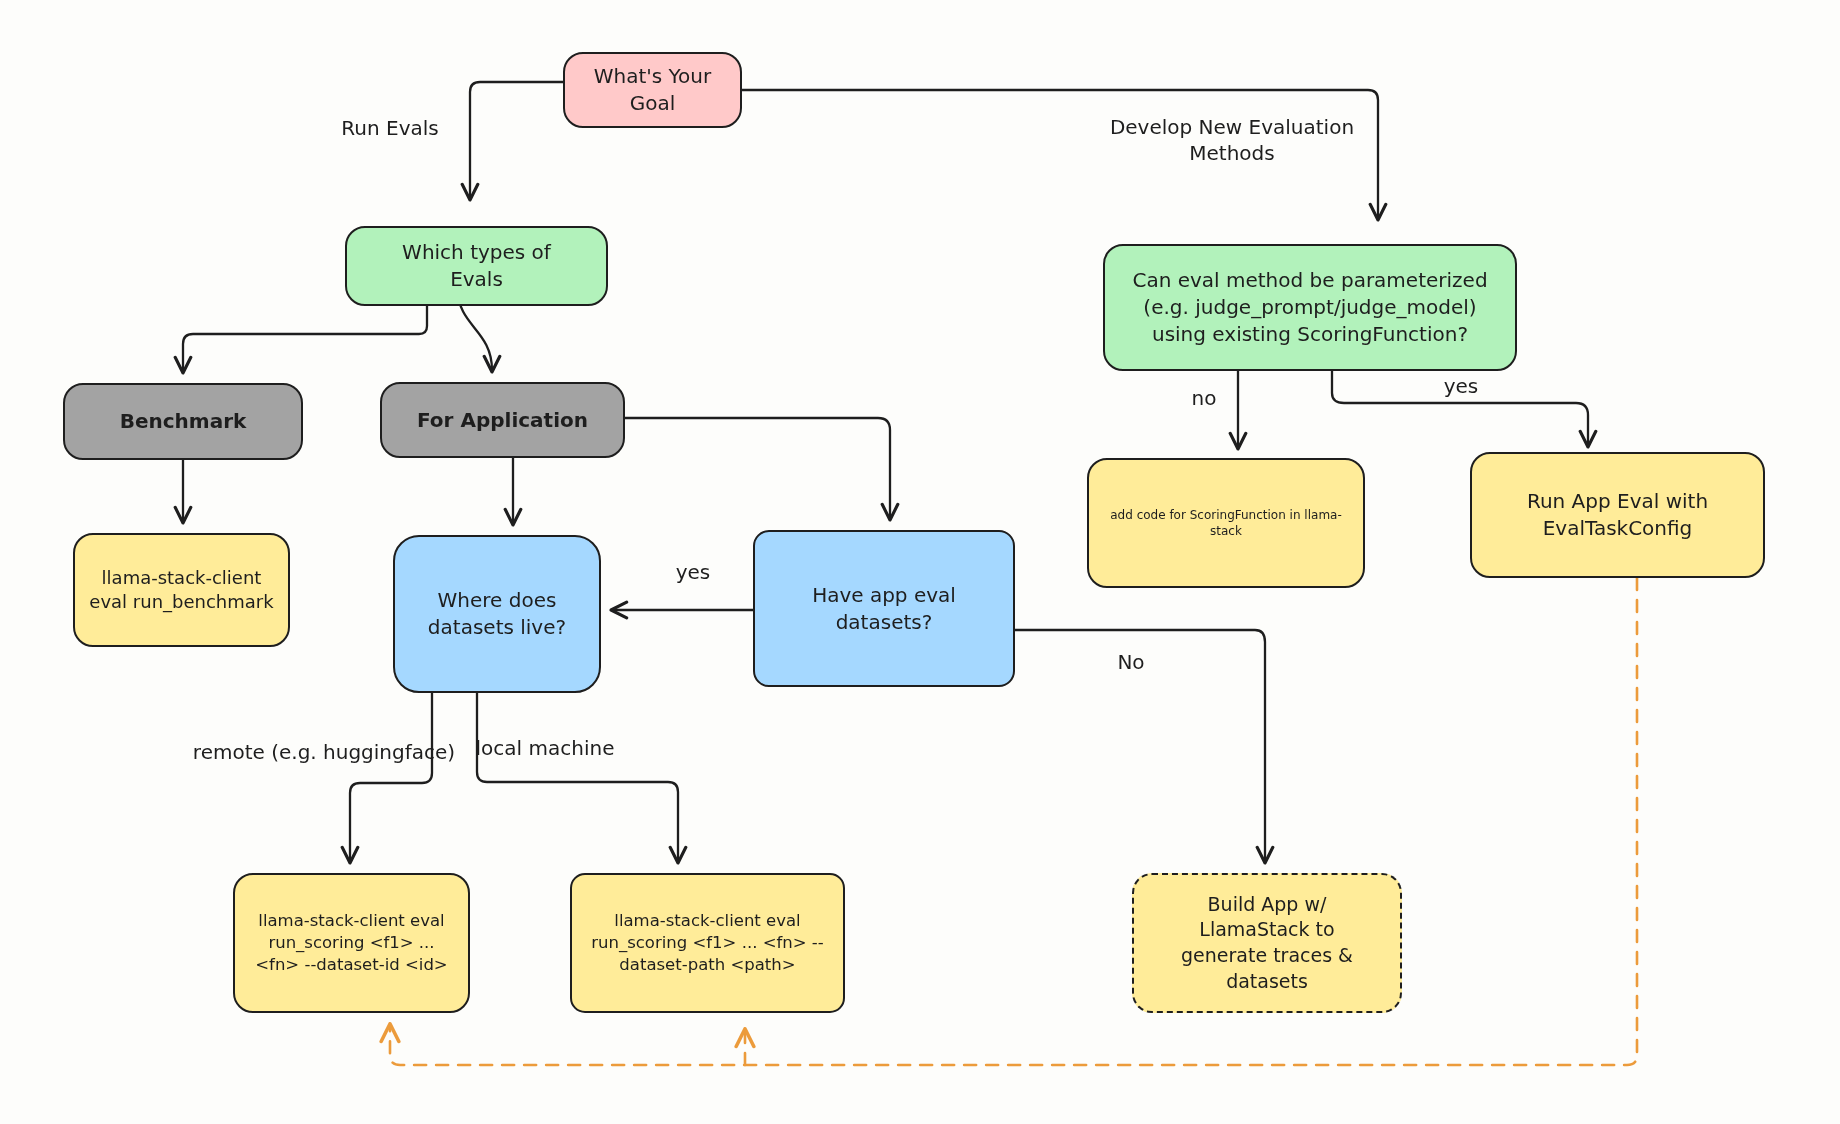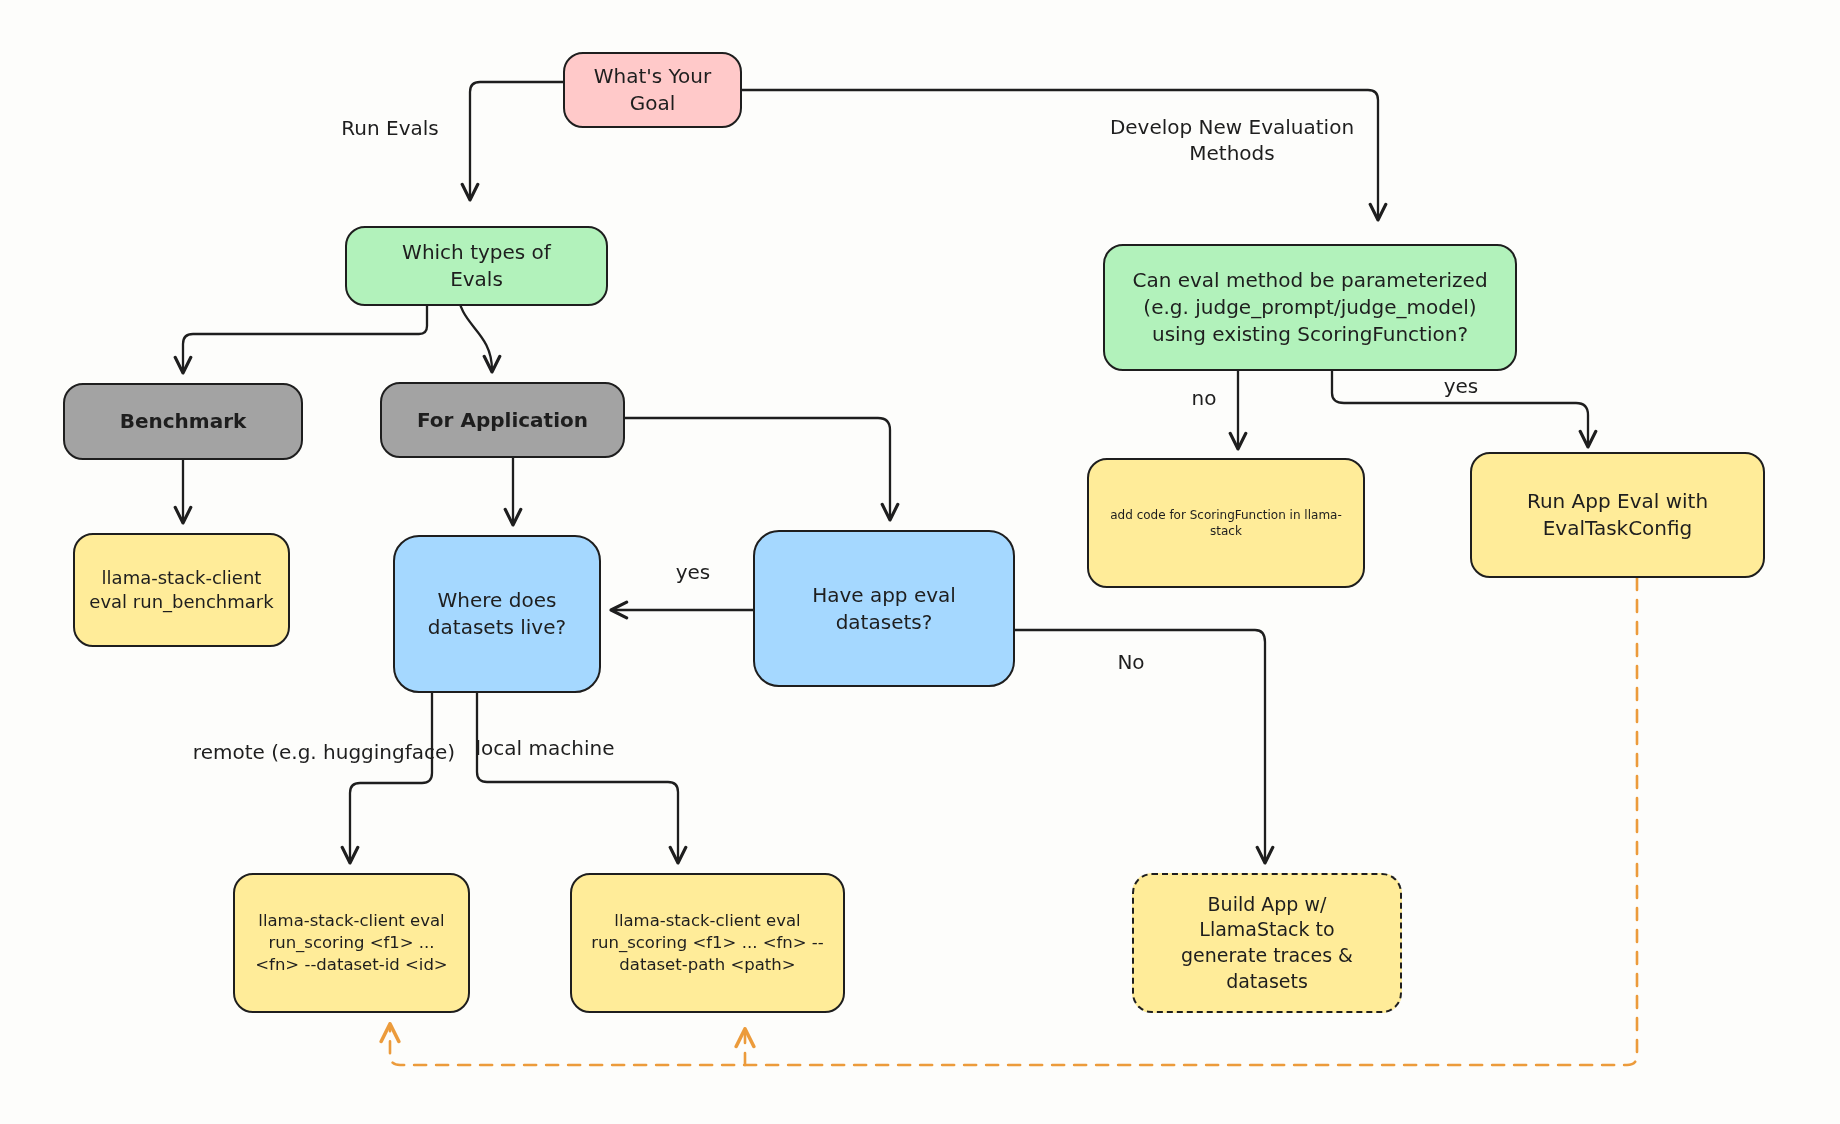--- a/index.html
+++ b/index.html
@@ -78,31 +78,31 @@
   <div class="node green" style="left:345px;top:210px;width:263px;height:80px;padding:6px 50px;">Which types of Evals</div>
 
   <div class="node white" style="left:63px;top:383px;width:240px;height:77px;padding:6px 16px;">Benchmark</div>
 
   <div class="node white" style="left:380px;top:382px;width:245px;height:76px;padding:6px 16px;">For Application</div>
 
   <div class="node yellow" style="left:73px;top:533px;width:217px;height:114px;padding:8px 13px;font-size:18px;">llama-stack-client eval run_benchmark</div>
 
   <div class="node blue" style="left:393px;top:535px;width:208px;height:158px;padding:8px 20px;border-radius:26px;">Where does datasets live?</div>
 
-  <div class="node blue" style="left:753px;top:530px;width:262px;height:157px;padding:8px 55px;border-radius:26px;">Have app eval datasets?</div>
+  <div class="node blue" style="left:753px;top:530px;width:262px;height:157px;padding:8px 55px;border-radius:16px;">Have app eval datasets?</div>
 
   <div class="node green" style="left:1103px;top:228px;width:414px;height:127px;padding:8px 15px;">Can eval method be parameterized (e.g. judge_prompt/judge_model) using existing ScoringFunction?</div>
 
   <div class="node yellow" style="left:1087px;top:458px;width:278px;height:130px;padding:8px 20px;font-size:12px;">add code for ScoringFunction in llama-stack</div>
 
   <div class="node yellow" style="left:1470px;top:452px;width:295px;height:126px;padding:8px 20px;">Run App Eval with EvalTaskConfig</div>
 
   <div class="node yellow" style="left:233px;top:873px;width:237px;height:140px;padding:8px 12px;font-size:16.5px;">llama-stack-client eval run_scoring &lt;f1&gt; ... &lt;fn&gt; --dataset-id &lt;id&gt;</div>
 
-  <div class="node yellow" style="left:570px;top:873px;width:275px;height:140px;padding:8px 14px;font-size:16.5px;">llama-stack-client eval run_scoring &lt;f1&gt; ... &lt;fn&gt; --dataset-path &lt;path&gt;</div>
+  <div class="node yellow" style="left:570px;top:873px;width:275px;height:140px;padding:8px 14px;font-size:16.5px;border-radius:15px;">llama-stack-client eval run_scoring &lt;f1&gt; ... &lt;fn&gt; --dataset-path &lt;path&gt;</div>
 
   <div class="node yellow dashed" style="left:1132px;top:873px;width:270px;height:140px;padding:8px 40px;font-size:19px;">Build App w/ LlamaStack to generate traces &amp; datasets</div>
 
   <div class="edge-label" style="left:390px;top:128px;">Run Evals</div>
 
   <div class="edge-label wrap" style="left:1232px;top:140px;width:250px;">Develop New Evaluation Methods</div>
 
   <div class="edge-label" style="left:693px;top:572px;">yes</div>
 
   <div class="edge-label" style="left:1131px;top:662px;">No</div>

